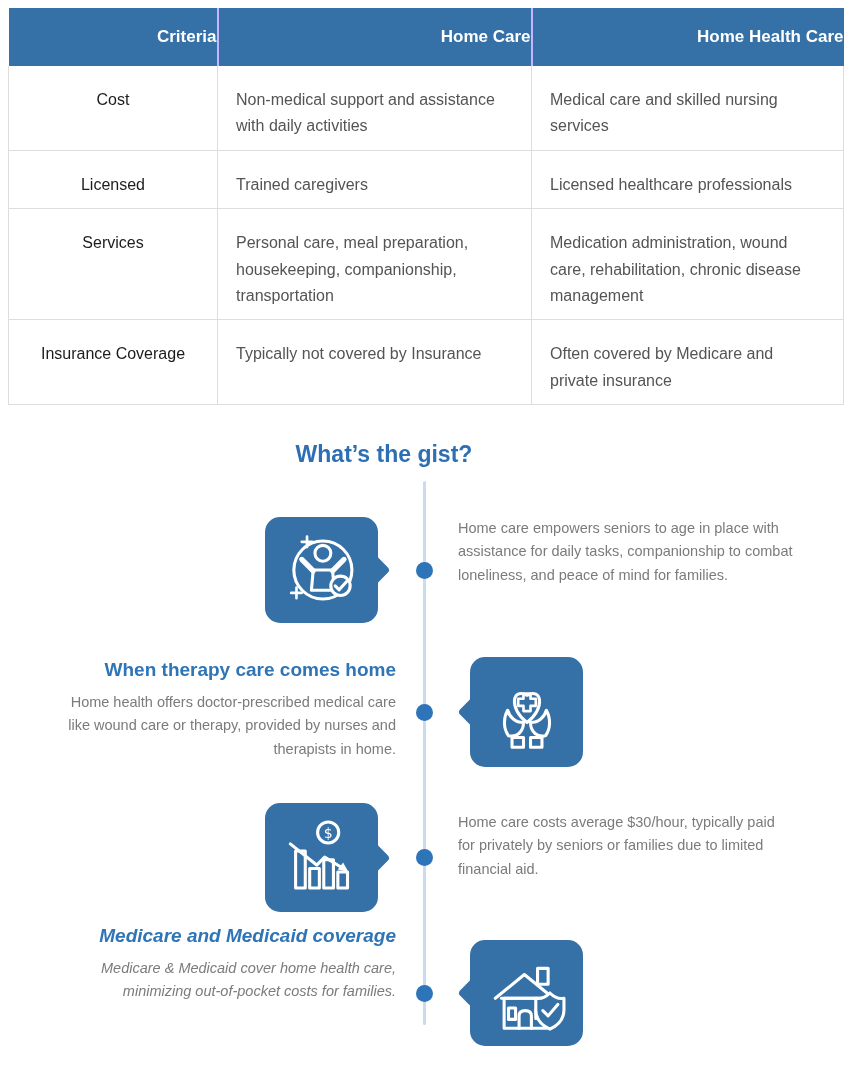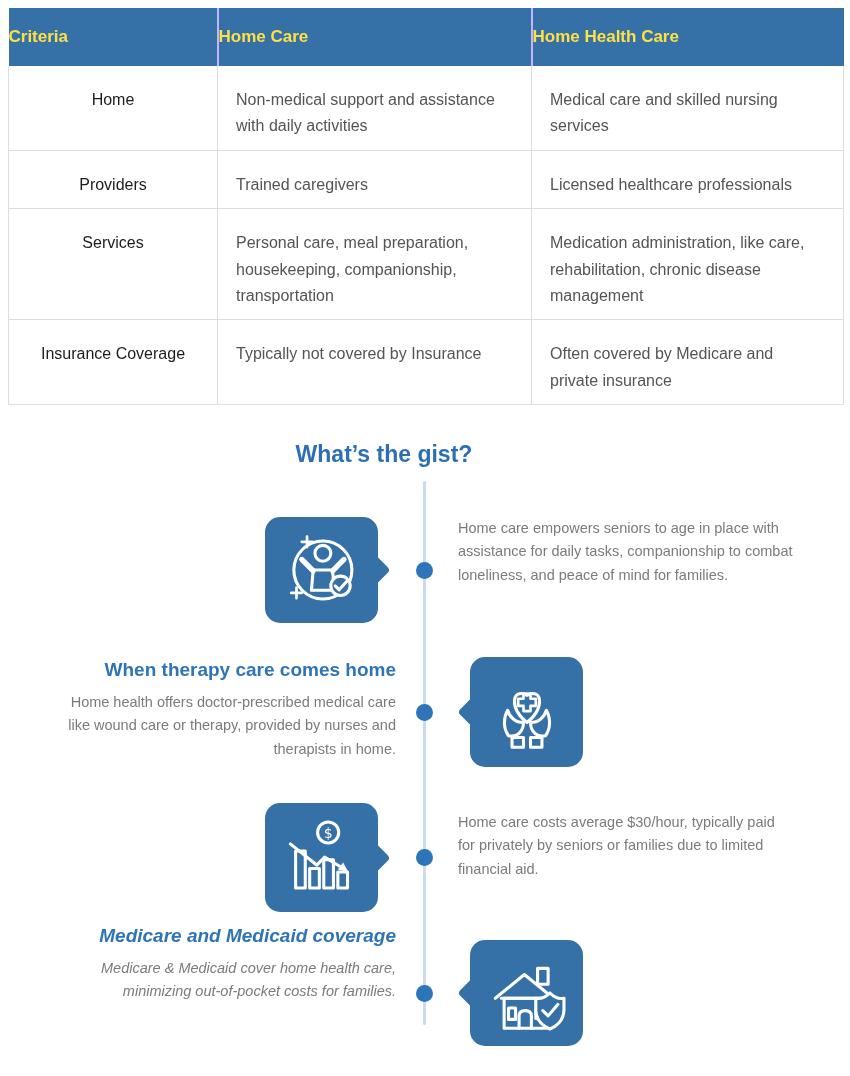--- a/index.html
+++ b/index.html
@@ -9,23 +9,23 @@
     font-family:"Liberation Sans", sans-serif;
     position:relative;
     overflow:hidden;
   }
 
   
   .table-wrap { position:absolute; top:8px; left:8px; width:835px; }
   table.compare { width:100%; border-collapse:collapse; table-layout:fixed; }
   col.c1 { width:209px; } col.c2 { width:314px; } col.c3 { width:312px; }
   thead th {
-    background:#3571a6; color:#fde047;
+    background:#3571a6; color:#ffffff;
     font-size:17px; font-weight:bold;
-    height:58px; text-align:left; vertical-align:middle;
+    height:58px; text-align:right; vertical-align:middle;
   }
   thead th + th { border-left:2px solid #c4b5fd;margin-left:24px; }
   tbody td {
     border-bottom:1px solid #dddddd;
     border-right:1px solid #dddddd;
     vertical-align:top;
     font-size:16px; line-height:1.65;
     padding:21px 18px 10px 18px;
     color:#545454;
   }
@@ -93,33 +93,33 @@
       </colgroup>
     <thead>
       <tr>
         <th>Criteria</th>
         <th>Home Care</th>
         <th>Home Health Care</th>
       </tr>
     </thead>
     <tbody>
       <tr class="r-focus">
-        <td>Home</td>
+        <td>Cost</td>
         <td>Non-medical support and assistance with daily activities</td>
         <td>Medical care and skilled nursing services</td>
       </tr>
       <tr class="r-providers">
-        <td>Providers</td>
+        <td>Licensed</td>
         <td>Trained caregivers</td>
         <td>Licensed healthcare professionals</td>
       </tr>
       <tr class="r-services">
         <td>Services</td>
         <td>Personal care, meal preparation, housekeeping, companionship, transportation</td>
-        <td>Medication administration, like care, rehabilitation, chronic disease management</td>
+        <td>Medication administration, wound care, rehabilitation, chronic disease management</td>
       </tr>
       <tr class="r-insurance">
         <td>Insurance Coverage</td>
         <td>Typically not covered by Insurance</td>
         <td>Often covered by Medicare and private insurance</td>
       </tr>
     </tbody>
   </table>
 </div>
 

